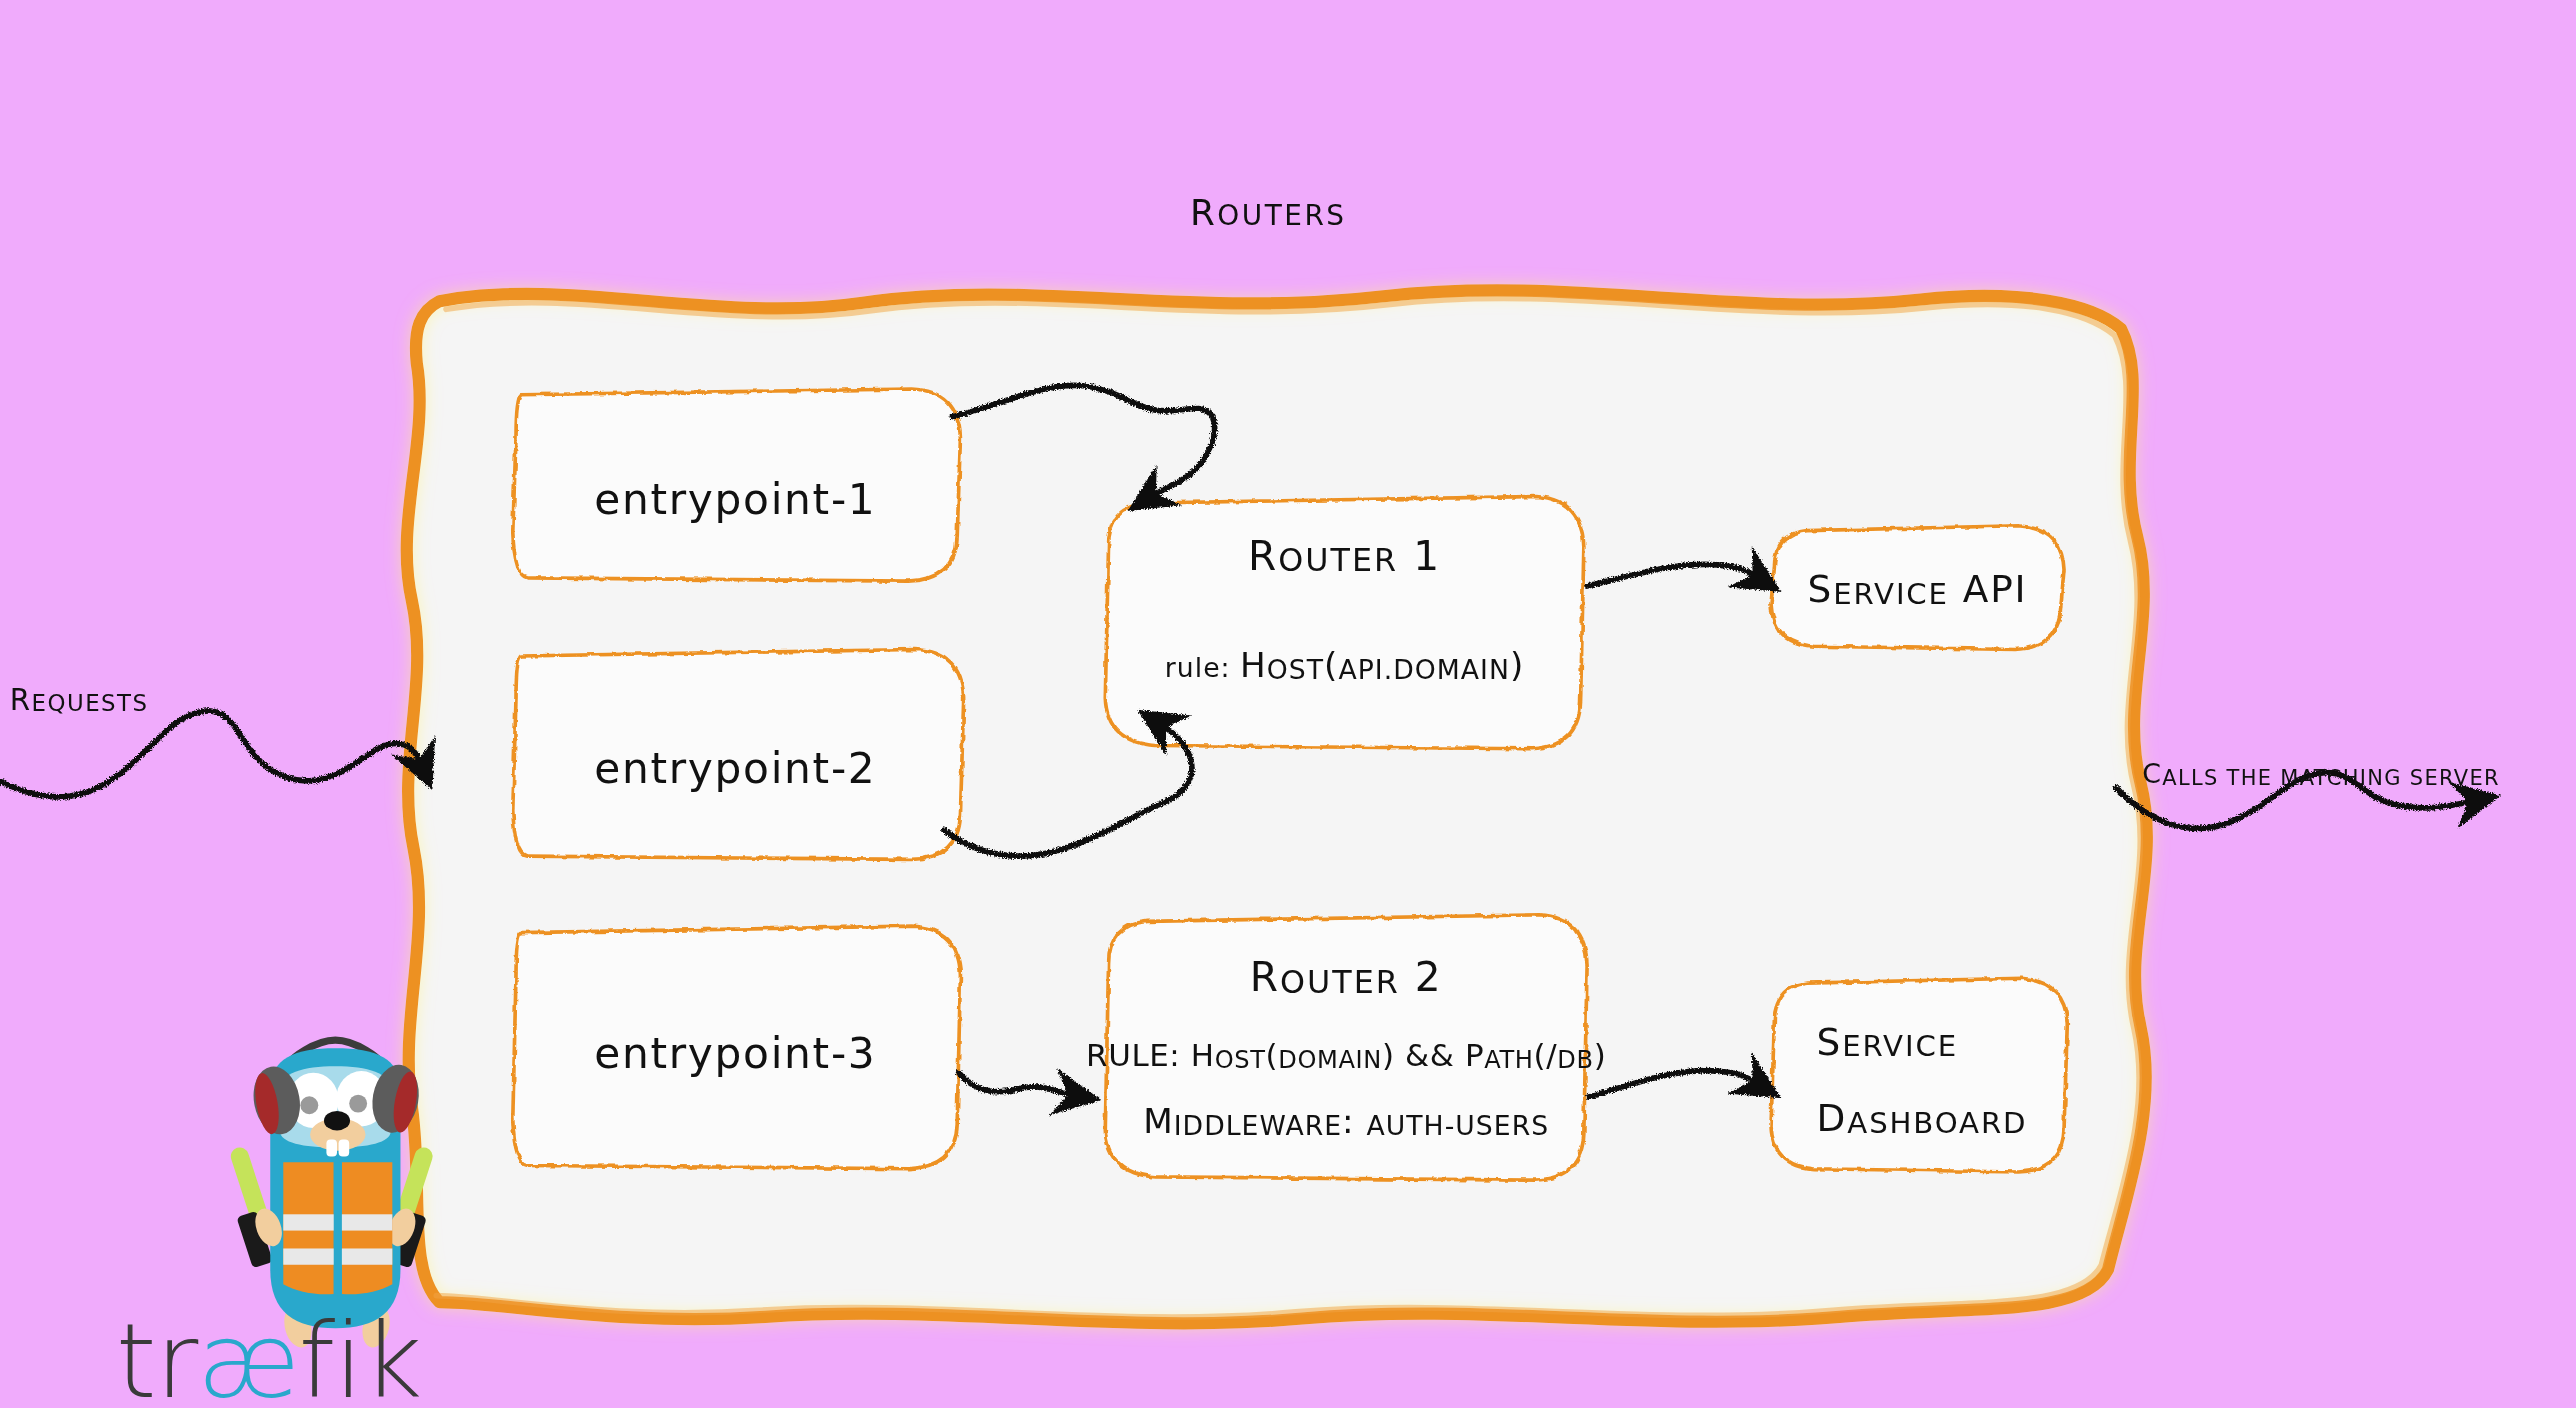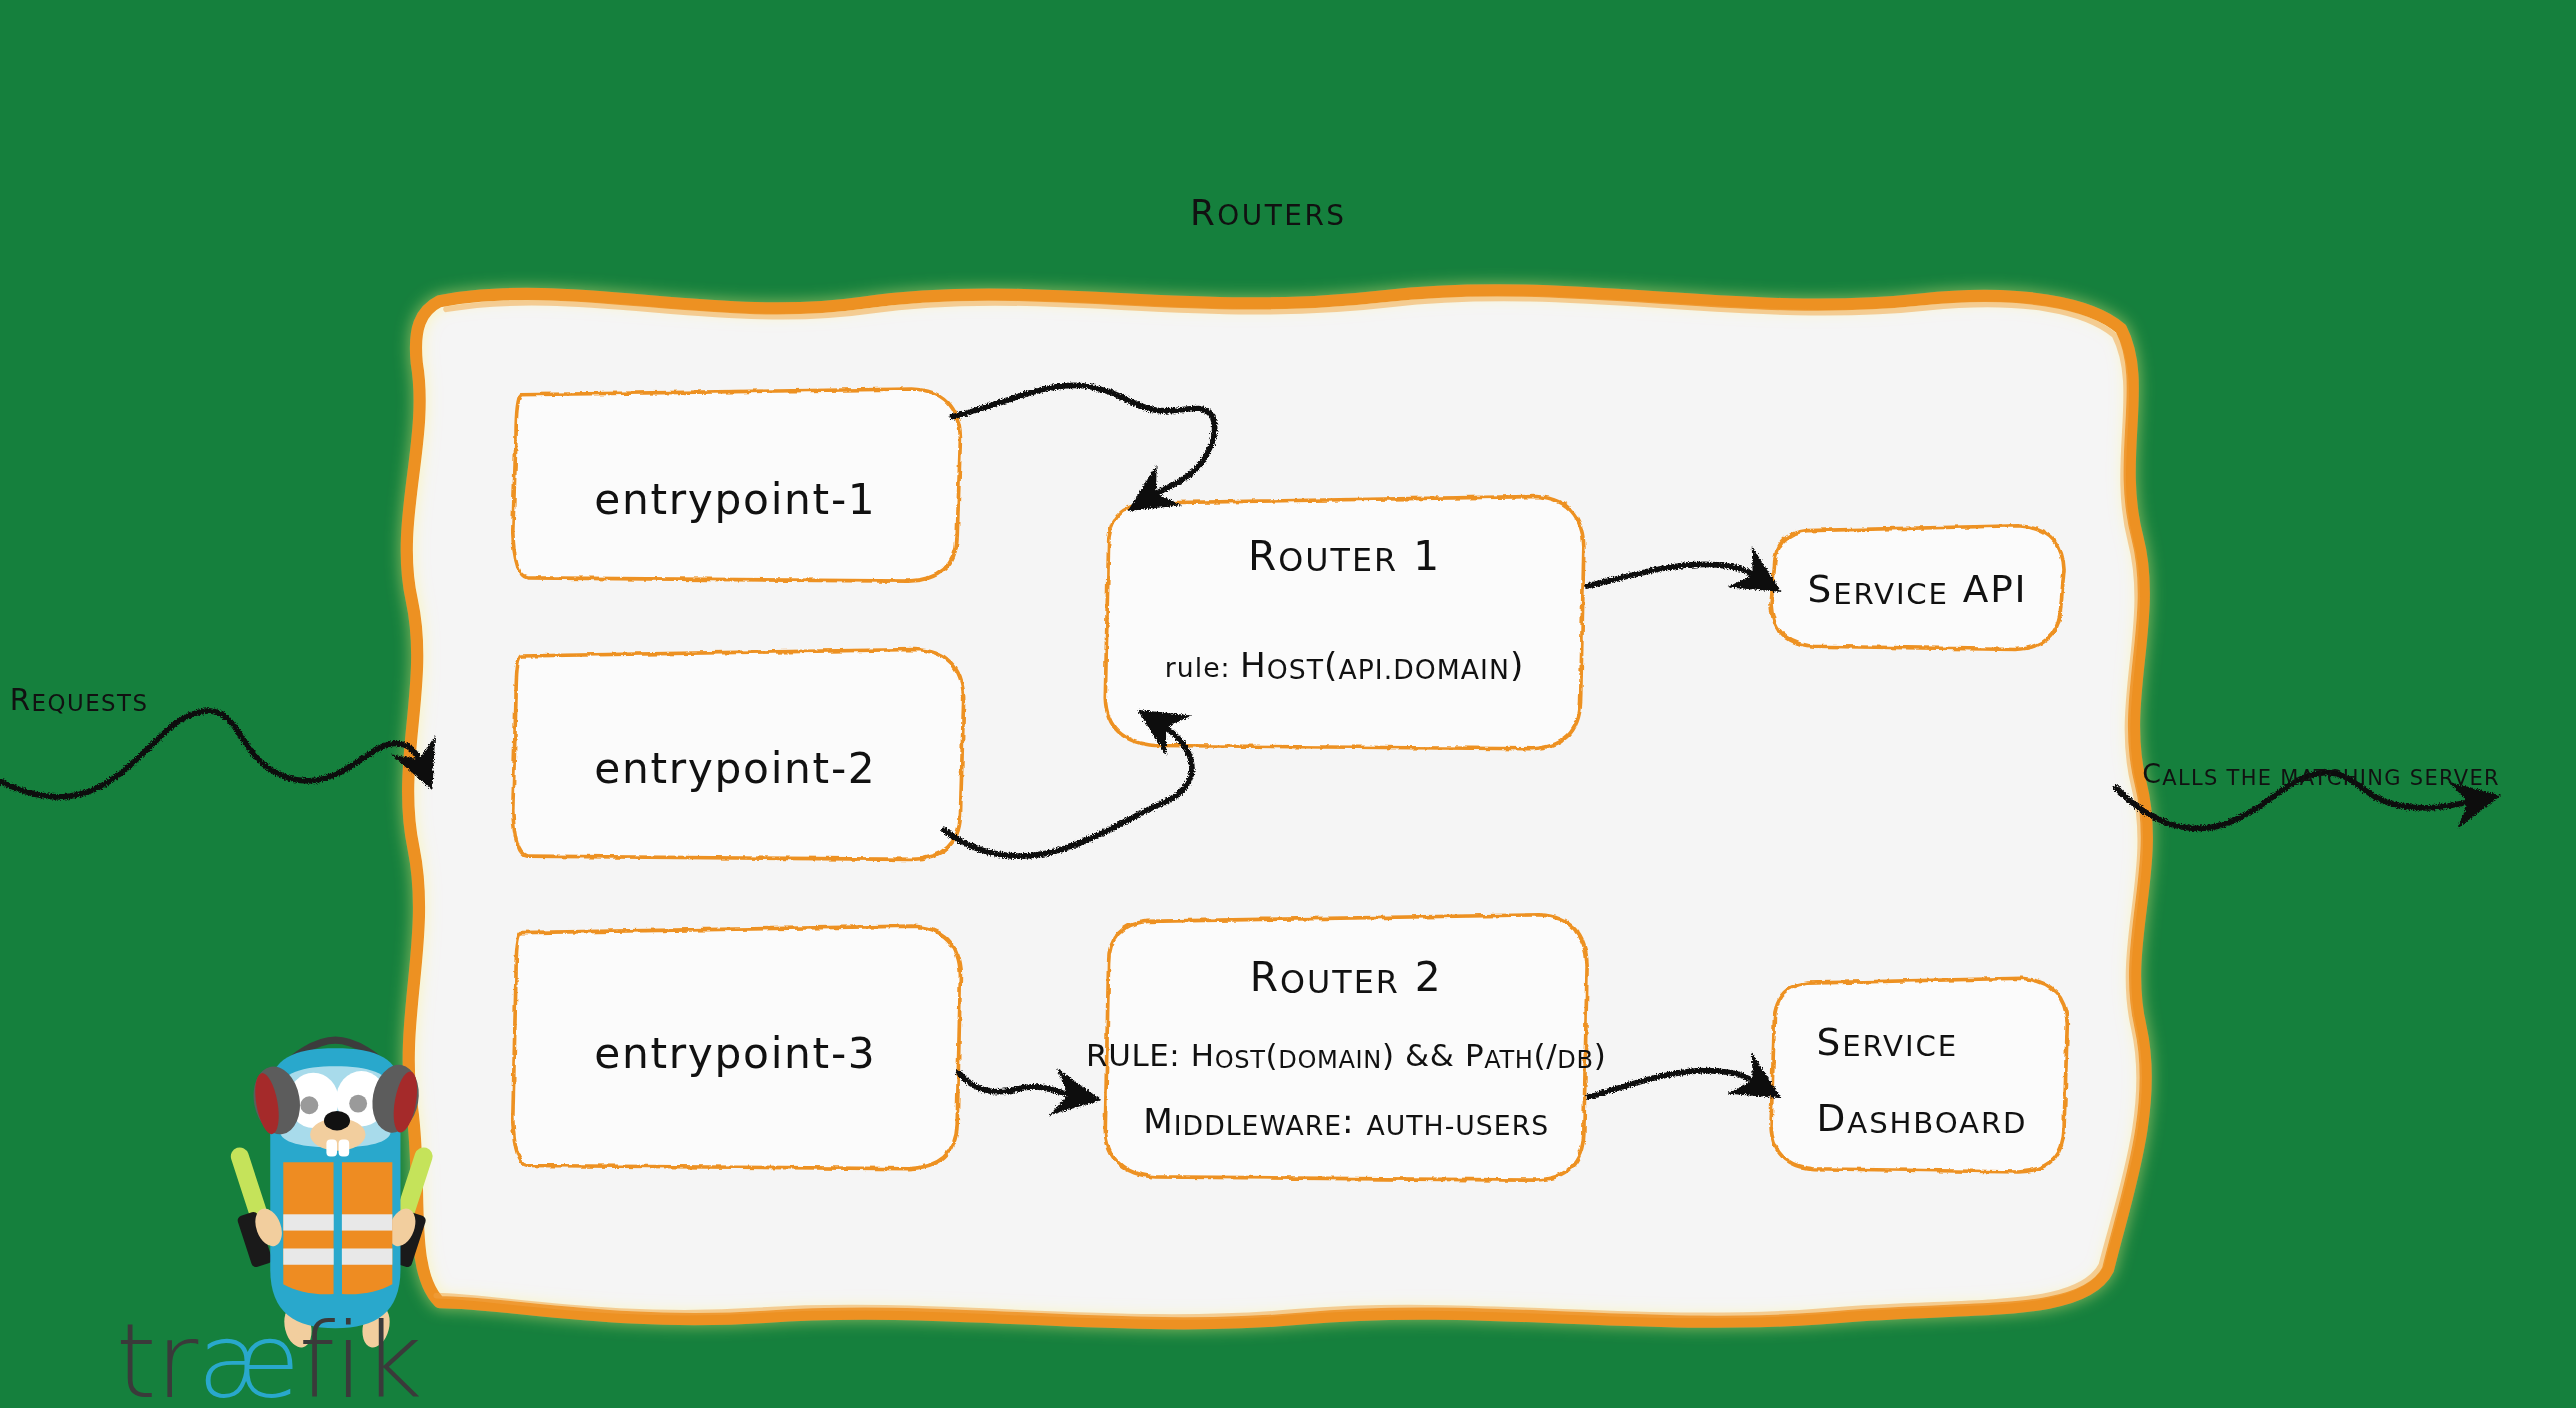--- a/index.html
+++ b/index.html
@@ -9,21 +9,21 @@
     background: #ffffff;
   }
   body {
     font-family: "DejaVu Sans", sans-serif;
   }
   #stage {
     position: relative;
     width: 2576px;
     height: 1408px;
     overflow: hidden;
-    background: #15803d;
+    background: #f0abfc;
   }
   #stage svg.layer {
     position: absolute;
     left: 0;
     top: 0;
     width: 2576px;
     height: 1408px;
   }
 
   

